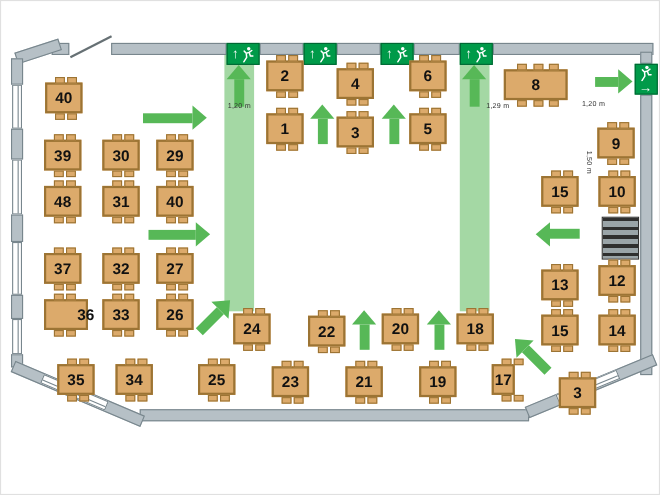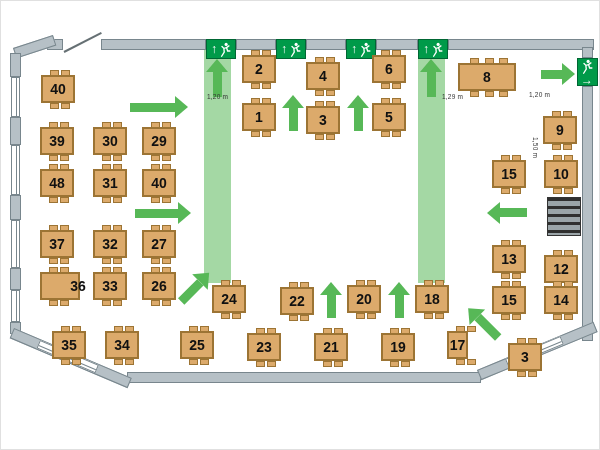--- a/index.html
+++ b/index.html
@@ -236,21 +236,21 @@
       <div class="chair" style="left: 18.1667px; top: 26px;"></div>
       <span>10</span>
     </div>
     <div class="table" style="left: 491px; top: 159px; width: 34px; height: 28px;">
       <div class="chair" style="left: 6.83333px; top: -7px;"></div>
       <div class="chair" style="left: 18.1667px; top: -7px;"></div>
       <div class="chair" style="left: 6.83333px; top: 26px;"></div>
       <div class="chair" style="left: 18.1667px; top: 26px;"></div>
       <span>15</span>
     </div>
-    <div class="table" style="left: 543px; top: 254px; width: 34px; height: 28px;">
+    <div class="table" style="left: 543px; top: 240px; width: 34px; height: 28px;">
       <div class="chair" style="left: 6.83333px; top: -7px;"></div>
       <div class="chair" style="left: 18.1667px; top: -7px;"></div>
       <div class="chair" style="left: 6.83333px; top: 26px;"></div>
       <div class="chair" style="left: 18.1667px; top: 26px;"></div>
       <span>12</span>
     </div>
     <div class="table" style="left: 491px; top: 244px; width: 34px; height: 28px;">
       <div class="chair" style="left: 6.83333px; top: -7px;"></div>
       <div class="chair" style="left: 18.1667px; top: -7px;"></div>
       <div class="chair" style="left: 6.83333px; top: 26px;"></div>

